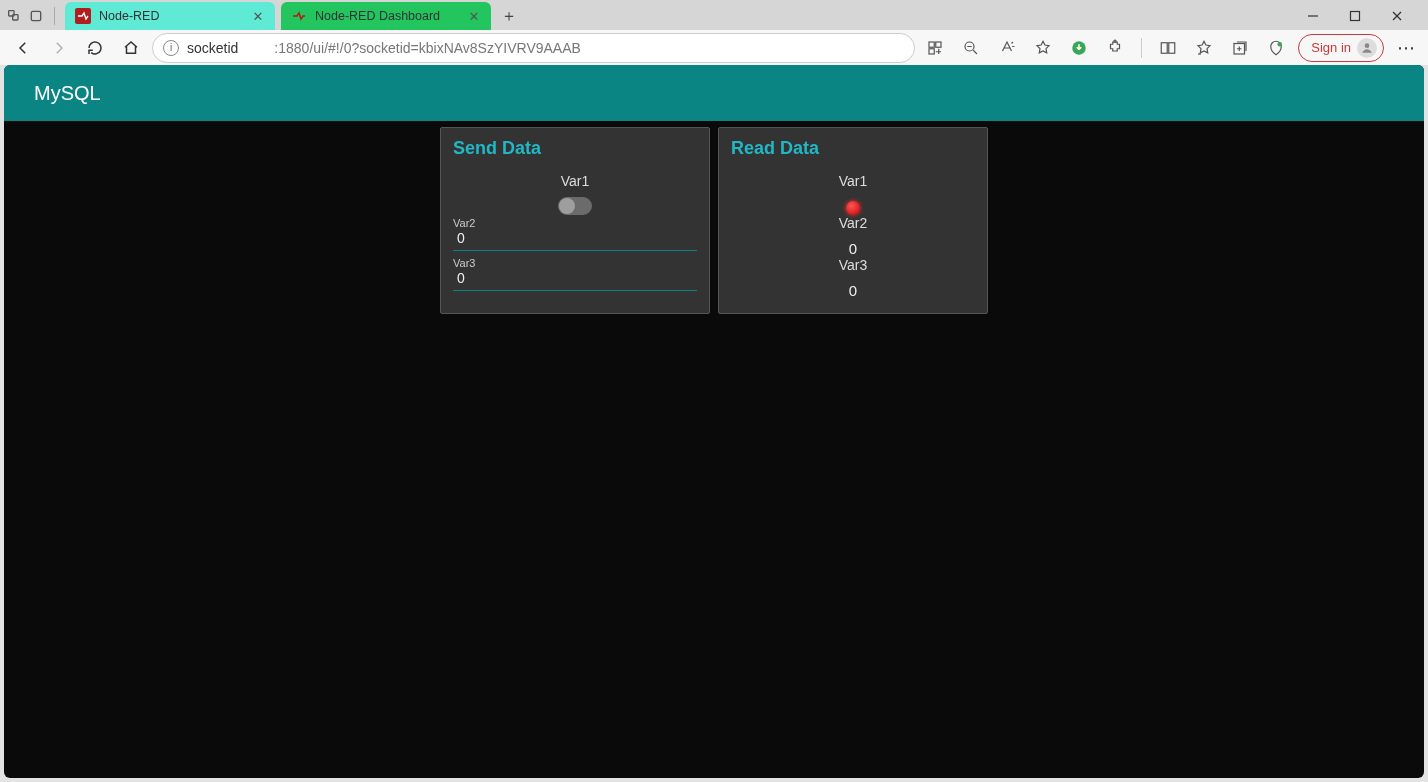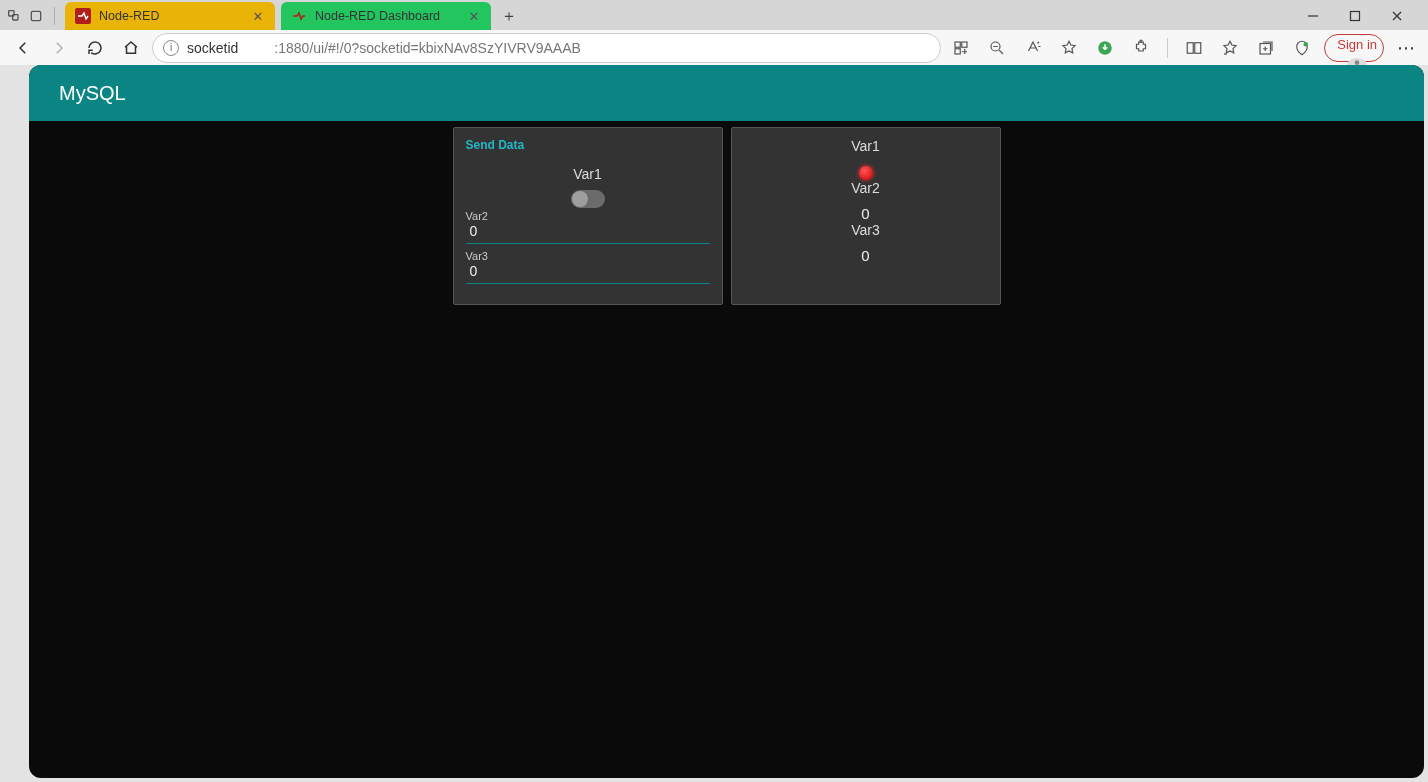--- a/index.html
+++ b/index.html
@@ -4,49 +4,49 @@
 <style>
   * { box-sizing: border-box; margin: 0; padding: 0; font-family: "Segoe UI", Arial, sans-serif; }
   body { width: 1428px; height: 782px; background: #e3e3e3; overflow: hidden; }
 
   
   .chrome { background: #d6d6d6; height: 65px; }
   .tabbar { display: flex; align-items: center; height: 30px; padding: 2px 6px 0 6px; gap: 6px; }
   .edge-icon { width:16px; height:16px; display:flex; align-items:center; justify-content:center; color:#555; }
   .tabsep { width:1px; height:18px; background:#aaa; margin:0 4px; }
   .tab { display:flex; align-items:center; gap:8px; padding:4px 10px; height:28px; border-radius:6px 6px 0 0; min-width:210px; max-width:220px; font-size:12.5px; color:#333; }
-  .tab.inactive { background:#eab308;justify-content:center; }
+  .tab.inactive { background:#5eead4;justify-content:center; }
   .tab.active { background:#22c55e; }
   .tab .favicon { width:16px; height:16px; display:flex; align-items:center; justify-content:center; }
   .tab .title { flex:1; white-space:nowrap; overflow:hidden; text-overflow:ellipsis; }
   .tab .close { width:14px; height:14px; display:flex; align-items:center; justify-content:center; color:#555; font-size:13px; }
   .newtab { width:24px; height:24px; display:flex; align-items:center; justify-content:center; color:#444; font-size:16px; }
   .window-controls { margin-left:auto; display:flex; gap:12px; padding-right:10px; color:#333; }
   .wc { width:30px; height:26px; display:flex; align-items:center; justify-content:center; }
 
   .addrbar { display:flex; align-items:center; height:35px; background:#f7f7f7; padding:0 8px; gap:6px; }
   .nav-btn { width:30px; height:30px; display:flex; align-items:center; justify-content:center; color:#555; border-radius:4px; }
   .nav-btn svg { width:18px; height:18px; }
   .urlbox { flex:1; display:flex; align-items:center; background:#fff; border:1px solid #ccc; border-radius:16px; height:30px; padding:0 10px; gap:8px; font-size:14px; color:#333; }
   .urlbox .info-icon { width:16px; height:16px; border:1px solid #888; border-radius:50%; display:flex; align-items:center; justify-content:center; font-size:10px; color:#666; }
   .url-host { color:#333; }
   .url-path { color:#777;margin-left:36px; }
   .right-icons { display:flex; align-items:center; gap:8px; }
   .ricon { width:28px; height:28px; display:flex; align-items:center; justify-content:center; color:#555; }
   .iconsep { width:1px; height:20px; background:#ccc; margin:0 4px; }
-  .signin { display:flex; align-items:center; gap:6px; border:1px solid #c73a3a; border-radius:16px; padding:2px 6px 2px 12px; color:#c73a3a; font-size:13px; height:28px;flex-direction:column; }
+  .signin { display:flex; align-items:center; gap:6px; border:1px solid #c73a3a; border-radius:16px; padding:2px 6px 2px 12px; color:#c73a3a; font-size:13px; height:28px; }
   .signin .avatar { width:20px; height:20px; border-radius:50%; background:#ddd; display:flex; align-items:center; justify-content:center; }
 
   
-  .viewport { position:absolute; left:4px; right:4px; top:65px; bottom:4px; background:#0a0a0a; border-radius:12px; overflow:hidden;margin-left:25px; }
+  .viewport { position:absolute; left:4px; right:4px; top:65px; bottom:4px; background:#0a0a0a; border-radius:6px; overflow:hidden; }
   .app-header { background:#0b8484; color:#fff; height:56px; display:flex; align-items:center; padding:0 30px; font-size:20px; }
 
   .cards { display:flex; gap:8px; justify-content:center; padding:6px 0 0 0; }
   .card { width:270px; background:#333333; border:1px solid #555; border-radius:2px; padding:10px 12px 14px 12px; }
-  .card-title { color:#20b8c6; font-size:12px; font-weight:600; margin-bottom:14px; }
+  .card-title { color:#20b8c6; font-size:18px; font-weight:600; margin-bottom:14px; }
 
   .row { display:flex; align-items:center; justify-content:space-between; height:42px; color:#ddd; font-size:14px;flex-direction:column; }
 
   
   .switch { position:relative; width:34px; height:18px; background:#6b6b6b; border-radius:18px; }
   .switch .knob { position:absolute; top:1px; left:1px; width:16px; height:16px; background:#9e9e9e; border-radius:50%; }
 
   
   .led { width:14px; height:14px; border-radius:50%; background:radial-gradient(circle at 40% 35%, #ff5555, #cc0000); box-shadow:0 0 4px #ff2a2a; }
 
@@ -247,20 +247,21 @@
         <input class="mdinput" value="0" style="">
       </div>
 
       <div class="mdfield">
         <div class="mdlabel">Var3</div>
         <input class="mdinput" value="0" style="">
       </div>
     </div>
 
     <div class="card">
+      <div class="card-title">Read Data</div>
 
       <div class="row">
         <span>Var1</span>
         <div class="led"></div>
       </div>
 
       <div class="row">
         <span>Var2</span>
         <span class="readval">0</span>
       </div>

